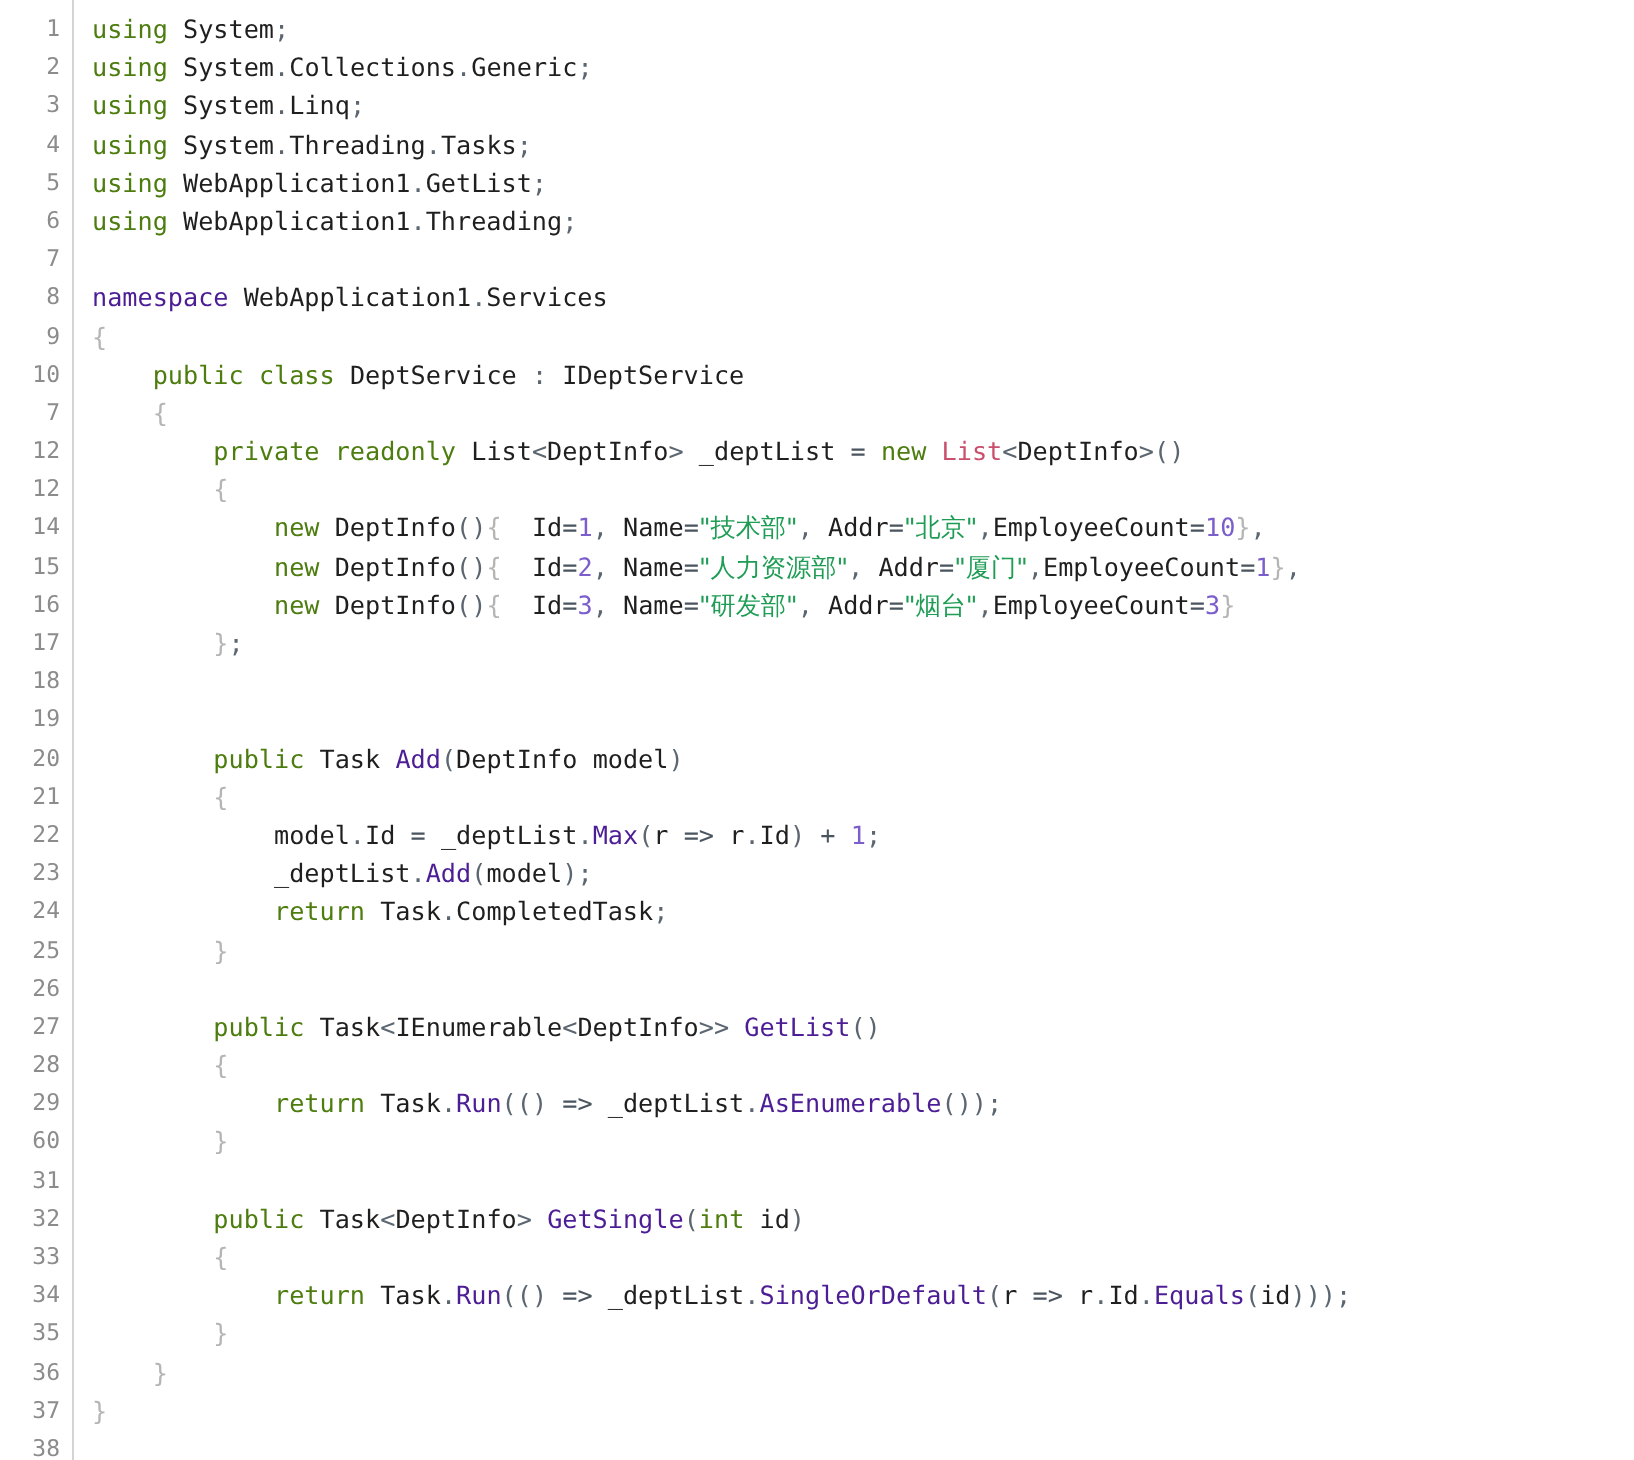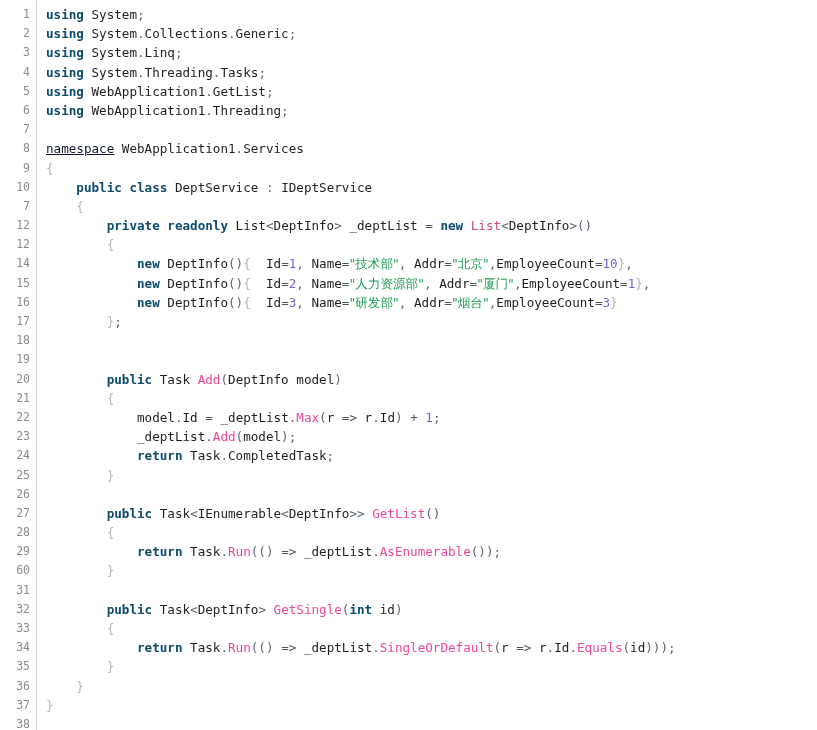--- a/index.html
+++ b/index.html
@@ -56,25 +56,25 @@
     height: 19.2px;
     line-height: 19.2px;
     font-size: 12.6px;
     white-space: pre;
     color: #1f1f1f;
     font-family: "DejaVu Sans Mono", "Liberation Mono", monospace;
     letter-spacing: 0;
   }
 
   
-  .t-kw      { color: #0c4a6e; font-weight: bold; }   
-  .t-ns      { color: #0f172a; text-decoration: underline; }   
+  .t-kw      { color: #4d7c0f; }   
+  .t-ns      { color: #4c1d95; }   
   .t-plain   { color: #1f1f1f; }
   .t-type    { color: #c94f6d; }   
-  .t-method  { color: #ec4899; }   
+  .t-method  { color: #4c1d95; }   
   .t-str     { color: #1f9d55; }   
   .t-num     { color: #7b5ecb; }   
   .t-brace   { color: #b5b5b5; }   
   .t-punct   { color: #5b6670; }   
   .t-op      { color: #4a5560; }   
   .t-cjk     { font-family: "DejaVu Sans", "Liberation Sans", sans-serif; }
 </style>
 </head>
 <body>
 

